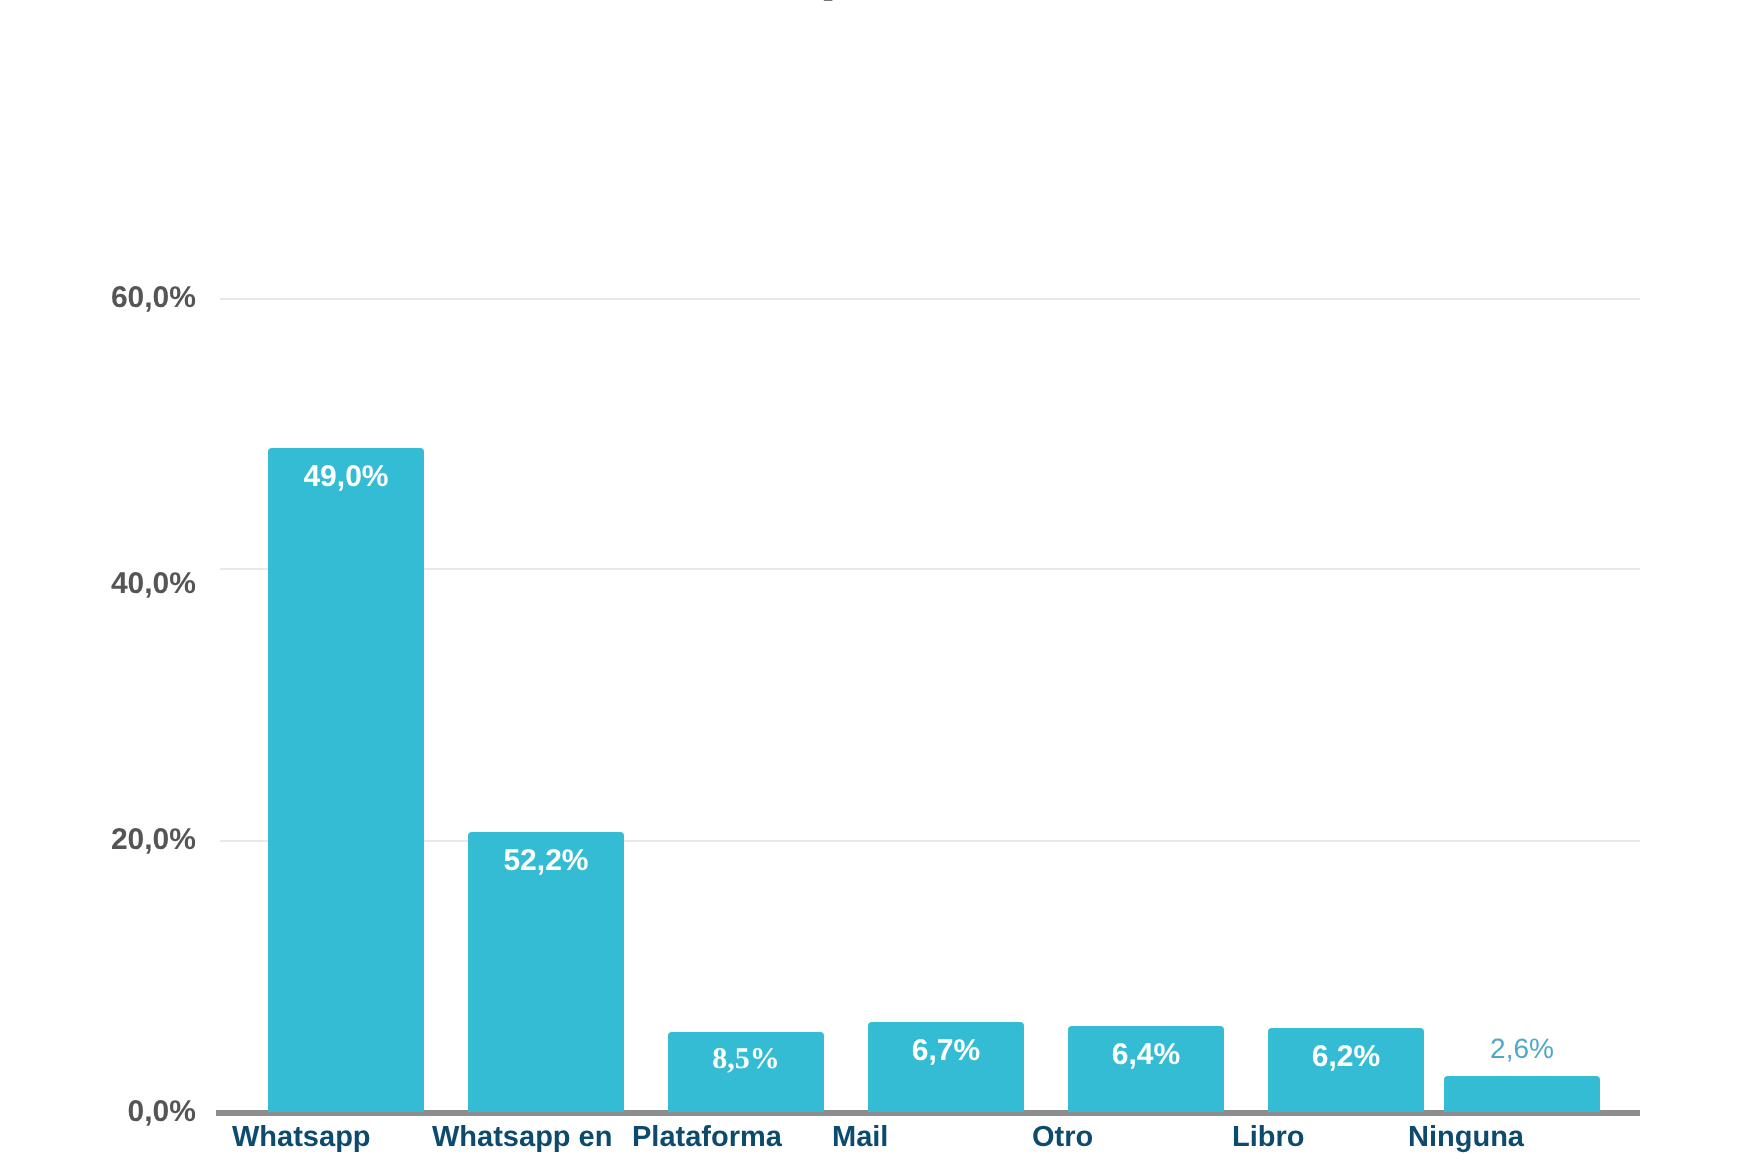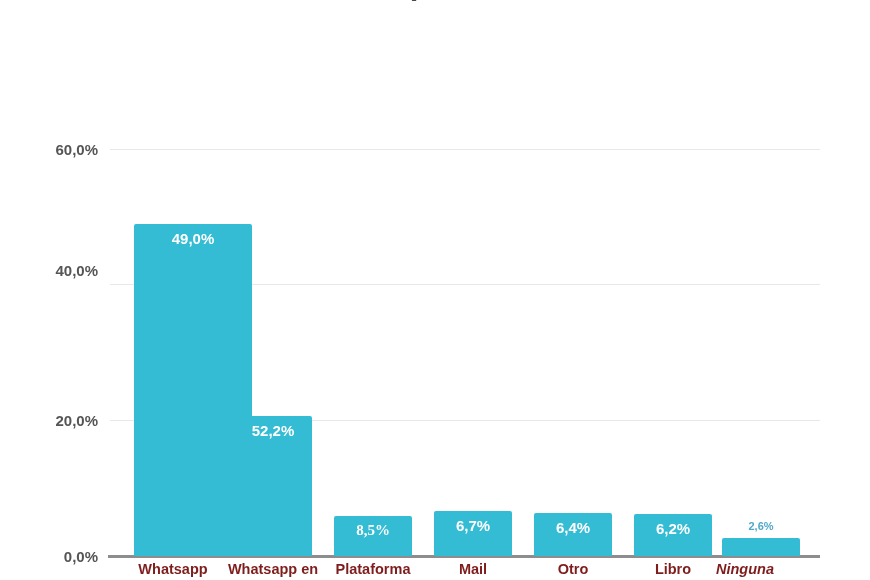--- a/index.html
+++ b/index.html
@@ -112,67 +112,66 @@
     font-weight: bold;
     color: #ffffff;
     top: 6px;
     white-space: nowrap;
   }
   .bar-label-out {
     position: absolute;
     left: 0;
     width: 100%;
     text-align: center;
-    font-size: 11px;
-    font-weight: bold;
+    font-size: 14px;
+    font-weight: normal;
     color: #4fa8c9;
     white-space: nowrap;
   }
 
   
   #x-axis-labels {
     position: absolute;
     left: 110px;
     top: 561px;
     width: 710px;
     height: 19px;
   }
   .xtick {
     position: absolute;
     top: 0;
-    text-align: center;
     font-size: 14.5px;
     font-weight: bold;
-    color: #7f1d1d;
+    color: #0c4a6e;
     white-space: nowrap;
   }
 </style>
 </head>
 <body>
 
 <div id="chart-title">Medio de presentación</div>
 
 <div id="y-axis-labels">
   <div class="ytick" style="top:149px;">60,0%</div>
-  <div class="ytick" style="top:270px;">40,0%</div>
+  <div class="ytick" style="top:292px;">40,0%</div>
   <div class="ytick" style="top:420px;">20,0%</div>
   <div class="ytick" style="top:556px;">0,0%</div>
 </div>
 
 <div id="plot-frame">
   <div class="gridline" style="top:0px;"></div>
   <div class="gridline" style="top:135px;"></div>
   <div class="gridline" style="top:271px;"></div>
   <div class="axis-baseline"></div>
 </div>
 
 <div id="bars-layer">
 
   <div class="bar-group" style="left:24px; width:78px;">
-    <div class="bar" style="height:332.3px;padding-left:40px;">
+    <div class="bar" style="height:332.3px;">
       <div class="bar-label-in">49,0%</div>
     </div>
   </div>
 
   <div class="bar-group" style="left:124px; width:78px;">
     <div class="bar" style="height:139.7px;">
       <div class="bar-label-in">52,2%</div>
     </div>
   </div>
 
@@ -207,14 +206,14 @@
 
 </div>
 
 <div id="x-axis-labels">
   <div class="xtick" style="left:6px;   width:114px;">Whatsapp</div>
   <div class="xtick" style="left:106px; width:114px;">Whatsapp en</div>
   <div class="xtick" style="left:206px; width:114px;">Plataforma</div>
   <div class="xtick" style="left:306px; width:114px;">Mail</div>
   <div class="xtick" style="left:406px; width:114px;">Otro</div>
   <div class="xtick" style="left:506px; width:114px;">Libro</div>
-  <div class="xtick" style="left:578px; width:114px;font-style:italic;">Ninguna</div>
+  <div class="xtick" style="left:594px; width:114px;">Ninguna</div>
 </div>
 
 </body></html>

